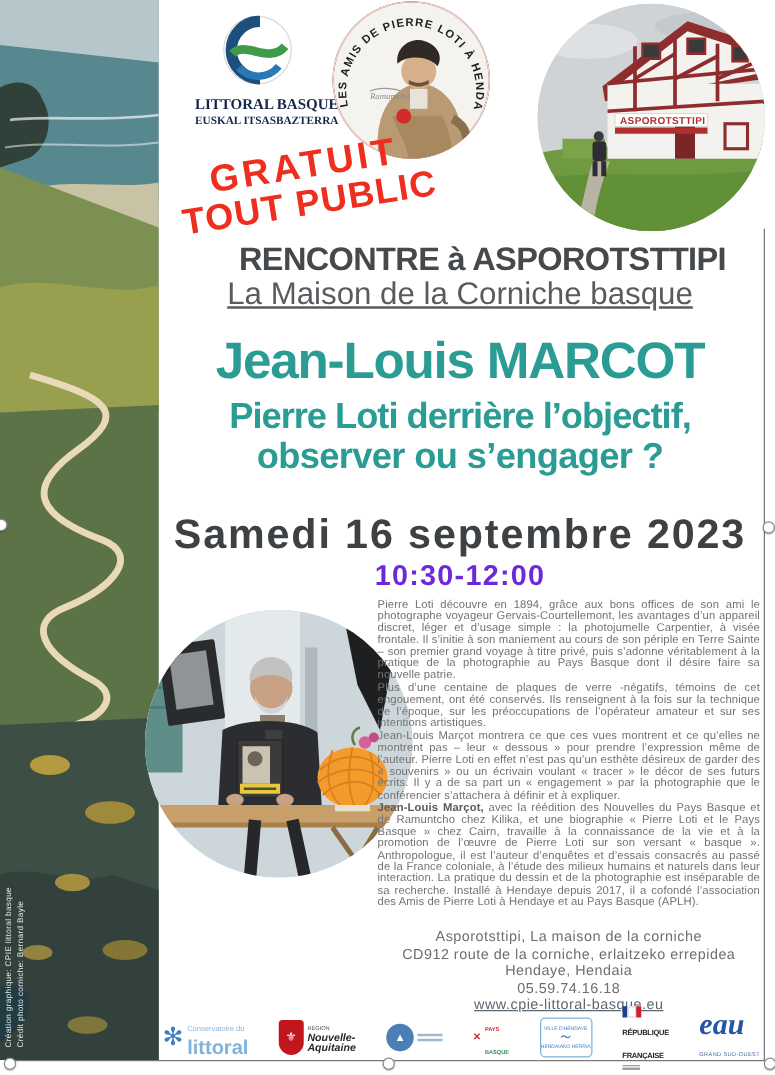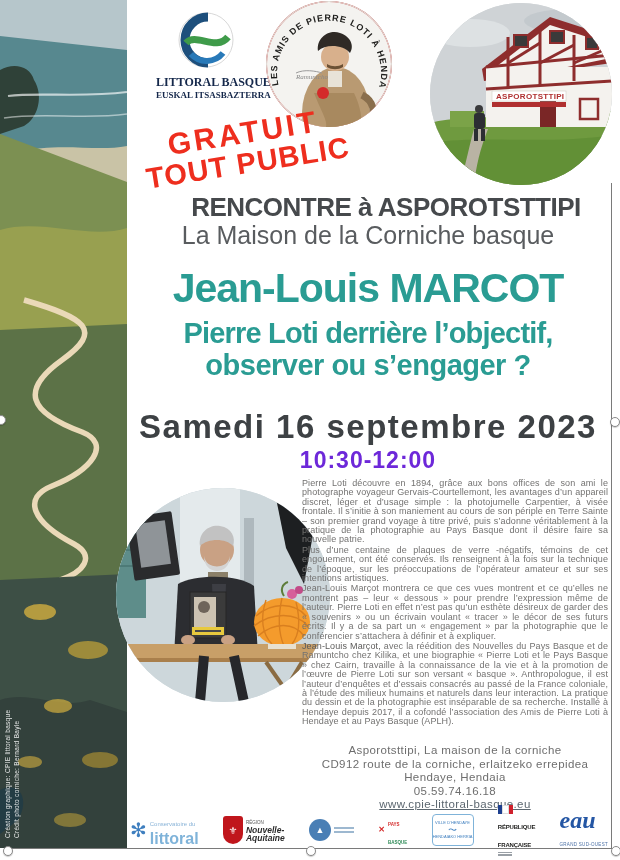--- a/index.html
+++ b/index.html
@@ -16,33 +16,33 @@
   .badge{position:absolute;left:266px;top:1px;width:126px;height:126px;border-radius:50%;
     background:#b91c1c;box-shadow:0 0 0 1px #e2e0da inset;overflow:hidden;}
   .house-circle{position:absolute;left:430px;top:3px;width:182px;height:182px;border-radius:50%;overflow:hidden;background:#d3d7d9;text-decoration:underline;}
   .gratuit{position:absolute;left:128px;top:118px;width:235px;text-align:center;
     transform:rotate(-9deg);color:#ee2e1e;font-weight:bold;line-height:1.02;}
   .gratuit .g1{font-size:30px;letter-spacing:3px;}
   .gratuit .g2{font-size:29px;letter-spacing:1px;}
   
   .t-center{position:absolute;left:127px;width:482px;text-align:center;}
   .t-meeting{top:192px;font-size:26px;font-weight:bold;color:#46494c;letter-spacing:-.5px;padding-left:18px;}
-  .t-sub{top:221px;font-size:25px;color:#595c5f;}
+  .t-sub{top:221px;font-size:25px;color:#595c5f;text-decoration:underline;}
   .t-speaker{top:265px;font-size:41px;font-weight:bold;color:#2a9c93;letter-spacing:-1px;}
   .t-talk1{top:317px;font-size:29px;font-weight:bold;color:#2a9c93;letter-spacing:-.8px;}
   .t-talk2{top:349px;font-size:29px;font-weight:bold;color:#2a9c93;letter-spacing:-.5px;}
   .t-date{top:408px;font-size:33px;font-weight:bold;color:#3d4144;letter-spacing:1.5px;}
   .t-time{top:447px;font-size:23px;font-weight:bold;color:#6d28d9;letter-spacing:1px;}
   
   .speaker-circle{position:absolute;left:116px;top:488px;width:214px;height:214px;border-radius:50%;overflow:hidden;background:#cfd9dd;}
   
   .bodytext{position:absolute;left:302px;top:479px;width:306px;font-size:9px;line-height:9.4px;
     color:#737271;text-align:justify;letter-spacing:.1px;}
   .bodytext p{margin:0 0 1px 0;}
-  .bodytext .lead{font-weight:normal;color:#5c5b5a;}
+  .bodytext .lead{font-weight:bold;color:#5c5b5a;}
   
   .address{position:absolute;left:302px;top:744px;width:306px;text-align:center;
     font-size:11.5px;line-height:13.5px;color:#6e6e6e;letter-spacing:.4px;}
   .address a{color:#5c6770;text-decoration:underline;}
   
   .logos{position:absolute;left:130px;top:812px;width:478px;height:36px;display:flex;
     align-items:center;justify-content:space-between;}
   .lg{display:flex;align-items:center;gap:3px;}
   .flower-icon{font-size:20px;color:#3f7fbf;line-height:1;}
   .littoral-top{font-size:6px;color:#8ab4d8;white-space:nowrap;}

